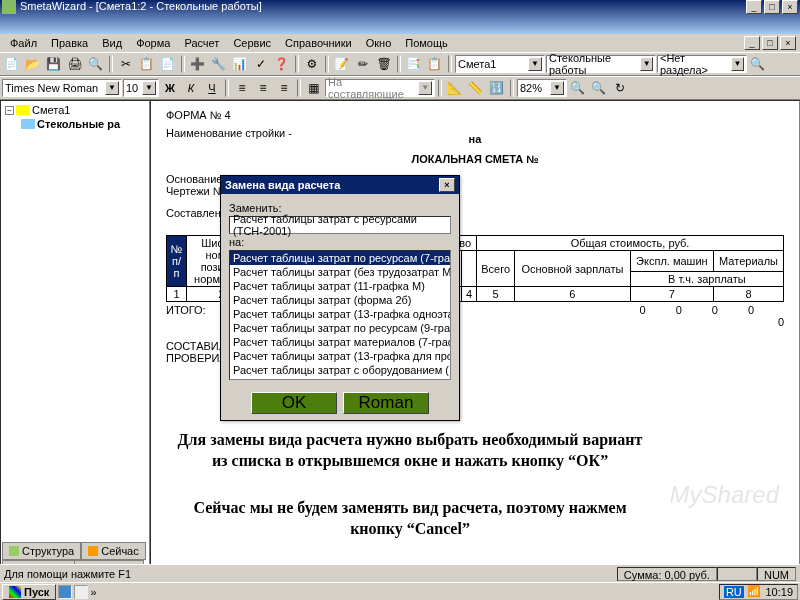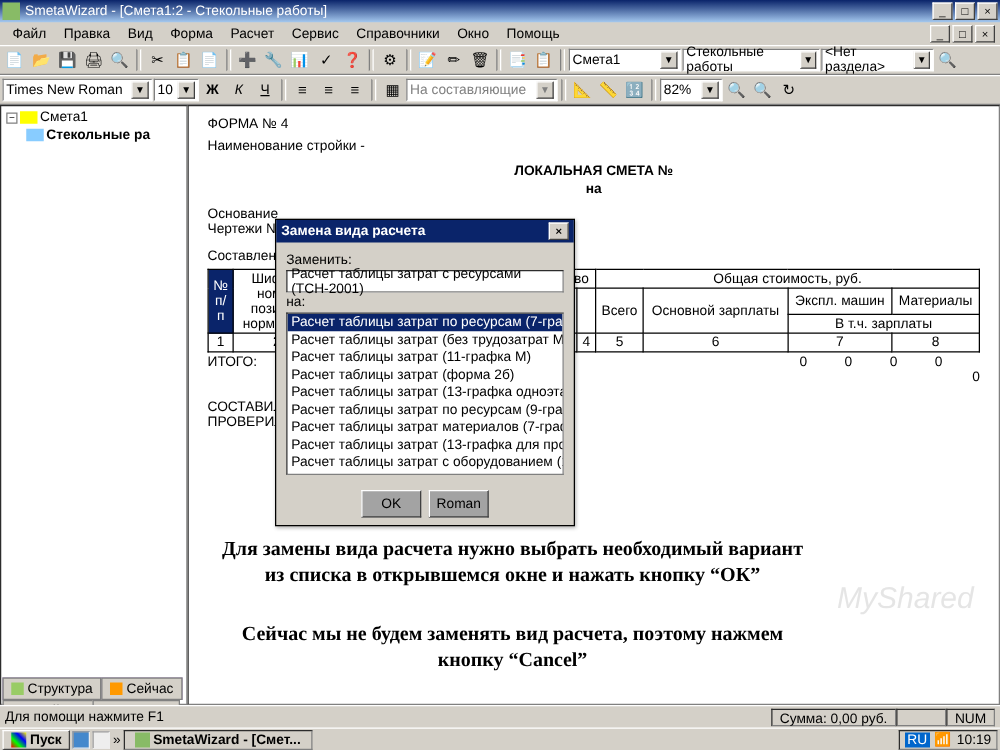--- a/index.html
+++ b/index.html
@@ -1,17 +1,17 @@
 <!DOCTYPE html>
 <html><head>
 <meta charset="utf-8">
 <style>
 *{box-sizing:border-box;margin:0;padding:0;font-family:Tahoma,Arial,sans-serif;font-size:11px}
 body{background:#d4d0c8;width:800px;height:600px;overflow:hidden;position:relative}
-.titlebar{background:linear-gradient(#0a246a,#a6caf0);color:#fff;height:18px;display:flex;align-items:center;padding:0 2px;font-size:11px}
+.titlebar{background:linear-gradient(#0a246a,#a6caf0);color:#fff;height:34px;display:flex;align-items:flex-start;padding:0 2px;font-size:11px}
 .titlebar .ticon{width:14px;height:14px;background:#8b6;margin-right:4px}
 .titlebar .tbtns{margin-left:auto;display:flex;gap:2px}
 .tbtn{width:16px;height:14px;background:#d4d0c8;border:1px solid #fff;border-right-color:#404040;border-bottom-color:#404040;font-size:9px;text-align:center;line-height:12px;color:#000}
 .menubar{background:#d4d0c8;height:18px;display:flex;align-items:center;padding:0 4px;gap:2px}
 .menubar span{padding:1px 6px}
 .toolbar{background:#d4d0c8;height:24px;display:flex;align-items:center;padding:0 2px;border-top:1px solid #fff;border-bottom:1px solid #808080;gap:1px}
 .tb{width:20px;height:20px;border:1px solid transparent;display:flex;align-items:center;justify-content:center;font-size:12px}
 .tb.sep{width:4px;border-left:1px solid #808080;border-right:1px solid #fff;height:18px;margin:0 2px}
 .combo{height:18px;background:#fff;border:1px solid #808080;border-right-color:#fff;border-bottom-color:#fff;display:flex;align-items:center;padding:0 2px;font-size:10px}
 .combo .dd{width:14px;height:14px;background:#d4d0c8;border:1px solid #fff;border-right-color:#404040;border-bottom-color:#404040;margin-left:auto;text-align:center;font-size:8px;line-height:12px}
@@ -19,33 +19,33 @@
 .tree{width:150px;background:#fff;border:1px inset #808080;font-size:10px;padding:2px}
 .tree-item{display:flex;align-items:center;padding:1px 2px;gap:2px}
 .tree-item .exp{width:9px;height:9px;border:1px solid #808080;text-align:center;line-height:7px;font-size:8px}
 .tree-ico{width:14px;height:10px;background:#ccc}
 .tabs{position:absolute;bottom:40px;left:2px;display:flex;background:#4c1d95;font-size:10px}
 .tab{padding:2px 6px;border:1px solid #808080;background:#d4d0c8;display:flex;align-items:center;gap:3px}
 .tab-ico{width:10px;height:10px}
 .doc{flex:1;background:#fff;border:1px inset #808080;padding:8px 15px;font-size:9px;font-family:'Times New Roman',serif;position:relative;overflow:hidden}
 .doc b{font-weight:normal}
 .doc-center{text-align:center;font-weight:bold;margin:8px 0}
-.tbl{border-collapse:collapse;width:100%;margin-top:4px;font-size:8px}
+.tbl{border-collapse:collapse;width:100%;margin-top:16px;font-size:8px}
 .tbl td,.tbl th{border:1px solid #000;padding:1px 3px;text-align:center;vertical-align:middle}
 .dialog{position:absolute;left:220px;top:175px;width:240px;background:#d4d0c8;border:1px solid #000;box-shadow:1px 1px 3px rgba(0,0,0,0.3)}
 .dlg-title{background:#0a246a;color:#fff;height:18px;display:flex;align-items:center;padding:0 4px;font-size:11px;font-weight:bold}
 .dlg-title .tbtn{margin-left:auto}
 .dlg-body{padding:6px 8px}
 .dlg-label{font-size:11px;margin:2px 0}
 .dlg-field{width:100%;height:18px;background:#fff;border:1px inset #808080;padding:0 3px;font-size:10px;display:flex;align-items:center}
 .dlg-list{width:100%;height:130px;background:#fff;border:1px inset #808080;overflow:hidden;font-size:10px}
 .dlg-list div{padding:1px 3px;white-space:nowrap}
 .dlg-list div.sel{background:#0a246a;color:#fff}
 .dlg-btns{display:flex;justify-content:center;gap:6px;padding:6px}
-.dlg-btn{width:48px;height:22px;background:#a3a3a3;border:1px solid #fff;border-right-color:#404040;border-bottom-color:#404040;font-size:11px}
+.dlg-btn{width:86px;height:22px;background:#4d7c0f;border:1px solid #fff;border-right-color:#404040;border-bottom-color:#404040;font-size:17px}
 .caption{position:absolute;left:170px;width:480px;text-align:center;font-family:'Times New Roman',serif;font-size:16px;font-weight:bold;line-height:1.3}
 .statusbar{position:absolute;bottom:18px;left:0;right:0;height:18px;background:#d4d0c8;border-top:1px solid #fff;display:flex;align-items:center;padding:0 4px;font-size:10px}
 .status-cell{border:1px inset #808080;padding:1px 6px;height:14px}
 .taskbar{position:absolute;bottom:0;left:0;right:0;height:18px;background:#d4d0c8;border-top:1px solid #fff;display:flex;align-items:center;padding:0 2px;gap:2px;font-size:10px}
 .start{height:16px;padding:0 6px;background:#d4d0c8;border:1px solid #fff;border-right-color:#404040;border-bottom-color:#404040;font-weight:bold;display:flex;align-items:center;gap:3px}
 .task{height:16px;padding:0 8px;border:1px inset #808080;display:flex;align-items:center;gap:3px}
 .tray{margin-left:auto;display:flex;align-items:center;gap:4px;border:1px inset #808080;padding:0 4px;height:16px}
 .watermark{position:absolute;right:20px;bottom:70px;font-size:24px;color:#ccc;font-style:italic;opacity:0.5;pointer-events:none}
 </style>
 </head>
@@ -136,21 +136,21 @@
     </div>
   <div class="tb">
       <u>Ч</u>
     </div>
   <div class="tb sep"></div>
   <div class="tb">≡</div>
   <div class="tb">≡</div>
   <div class="tb">≡</div>
   <div class="tb sep"></div>
   <div class="tb">▦</div>
-  <div class="combo" style="width:121px;color:#808080">
+  <div class="combo" style="width:110px;color:#808080">
       <span>На составляющие</span>
       <div class="dd">▼</div>
     </div>
   <div class="tb sep"></div>
   <div class="tb">📐</div>
   <div class="tb">📏</div>
   <div class="tb">🔢</div>
   <div class="tb sep"></div>
   <div class="combo" style="width:50px">
       <span>82%</span>
@@ -170,22 +170,22 @@
     </div>
     <div class="tree-item" style="padding-left:18px">
       <span class="tree-ico" style="background:#8cf"></span>
       <b>Стекольные ра</b>
     </div>
   </div>
 
   <div class="doc">
     <div><b>ФОРМА № 4</b></div>
     <div style="margin-top:6px"><b>Наименование стройки -</b></div>
+    <div class="doc-center" style="margin-top:-6px">на</div>
     <div class="doc-center">ЛОКАЛЬНАЯ СМЕТА №</div>
-    <div class="doc-center" style="margin-top:-6px">на</div>
     <div><b>Основание</b></div>
     <div><b>Чертежи №</b></div>
     <div style="margin-top:10px"><b>Составлена в ценах Августа 2003 г</b></div>
 
     <table class="tbl">
       <tbody>
           <tr>
         <td rowspan="3" style="background:#0a246a;color:#fff;width:20px">№ п/п</td>
         <td rowspan="3" style="width:70px">Шифр и номер позиции норматива</td>
         <td rowspan="3" style="width:150px"></td>
@@ -289,22 +289,18 @@
 </div>
 
 <div class="taskbar">
   <div class="start">
     <span style="width:12px;height:12px;background:linear-gradient(45deg,#f00,#0f0,#00f,#ff0)"></span>
     <span>Пуск</span>
   </div>
   <div style="width:14px;height:14px;background:#48c;border:1px inset"></div>
   <div style="width:14px;height:14px;background:#eee;border:1px inset"></div>
   <span>»</span>
-  <div class="task">
-    <span style="width:12px;height:12px;background:#8b6"></span>
-    <b>SmetaWizard - [Смет...</b>
-  </div>
   <div class="tray">
     <span style="background:#06c;color:#fff;padding:0 2px">RU</span>
     <span>📶</span>
     <span>10:19</span>
   </div>
 </div>
 
 </body></html>

